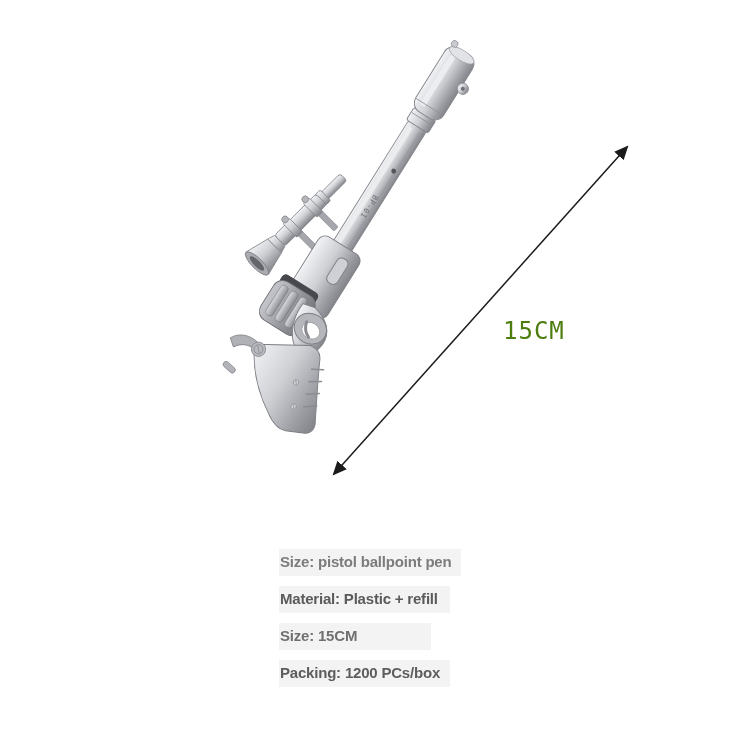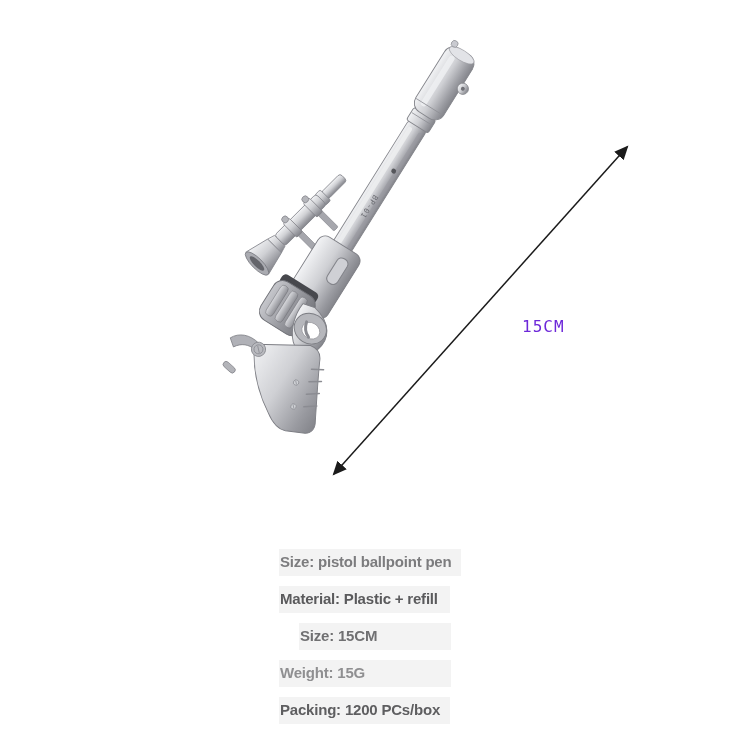--- a/index.html
+++ b/index.html
@@ -2,34 +2,34 @@
 <html><head>
 <meta charset="utf-8">
 <style>
   html,body{margin:0;padding:0;background:#ffffff;}
   .stage{
     position:relative;width:750px;height:732px;background:#ffffff;
     overflow:hidden;font-family:"Liberation Sans",sans-serif;
   }
   .art{position:absolute;left:0;top:0;width:750px;height:732px;}
   .dim-label{
-    position:absolute;left:522px;top:317px;
+    position:absolute;left:503px;top:317px;
     font-family:"DejaVu Sans Mono",monospace;
-    font-size:16px;font-weight:500;color:#6d28d9;letter-spacing:1px;
+    font-size:24px;font-weight:500;color:#4d7c0f;letter-spacing:1px;
   }
   .spec-list{position:absolute;left:279px;top:549px;}
   .spec-line{margin:0 0 10px 0;}
   .spec-line span{
     display:inline-block;background:#f3f3f3;
     font-size:15px;font-weight:bold;letter-spacing:-0.2px;
     line-height:20px;padding:3px 10px 4px 1px;color:#6a6a6c;
     white-space:nowrap;
   }
   .spec-line.pad-a span{padding-right:12px;text-align:center;}
-  .spec-line.pad-b span{padding-right:74px;margin-left:20px;}
+  .spec-line.pad-b span{padding-right:74px;}
   .spec-line.pad-c span{padding-right:86px;}
   .engrave{
     font-family:"DejaVu Sans Mono",monospace;font-size:10px;
     letter-spacing:1px;fill:#6b6c72;
   }
 </style>
 </head>
 <body>
 
 <div class="stage">
@@ -153,17 +153,16 @@
 
     <line x1="334" y1="474" x2="627" y2="147" stroke="#1b1b1b" stroke-width="1.5" marker-start="url(#ah)" marker-end="url(#ah)"></line>
   </svg>
 
   <div class="dim-label">15CM</div>
 
   <div class="spec-list">
     <div class="spec-line"><span style="color: rgb(124, 124, 126);">Size: pistol ballpoint pen</span></div>
     <div class="spec-line pad-a"><span style="color: rgb(90, 90, 92);">Material: Plastic + refill</span></div>
     <div class="spec-line pad-b"><span style="color: rgb(112, 112, 114);">Size: 15CM</span></div>
-    <div class="spec-line pad-c"><span style="color: rgb(143, 143, 145);">Weight: 15G</span></div>
     <div class="spec-line"><span style="color: rgb(94, 94, 96);">Packing: 1200 PCs/box</span></div>
   </div>
 
 </div>
 
 </body></html>

